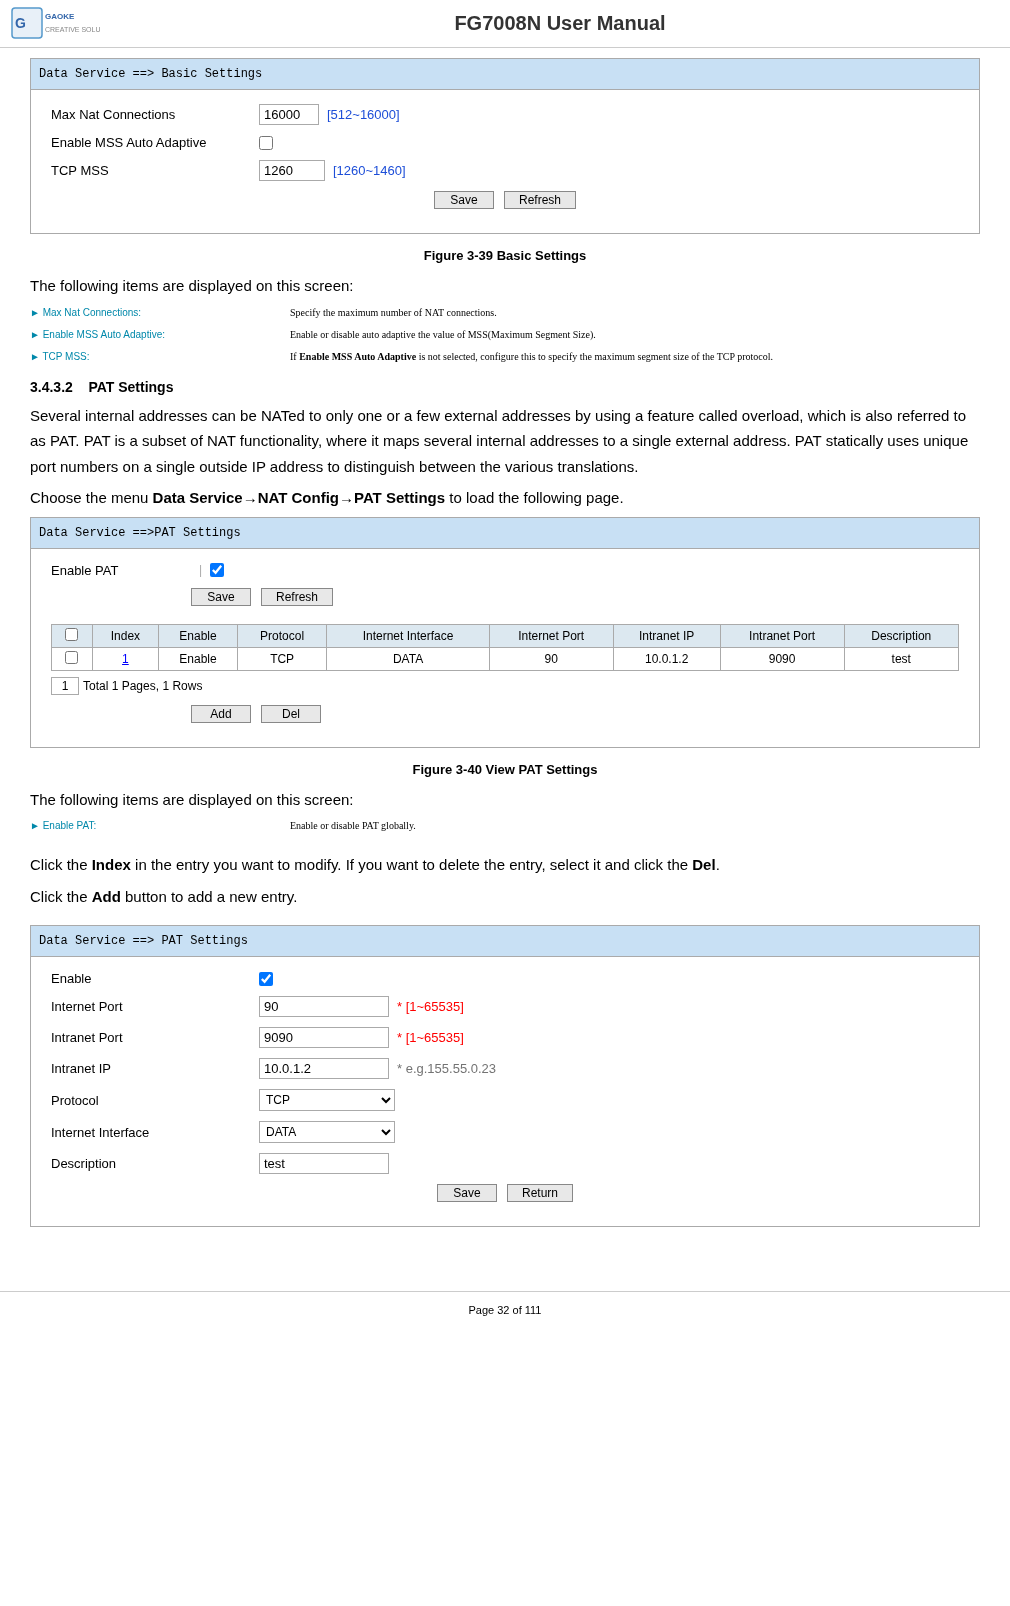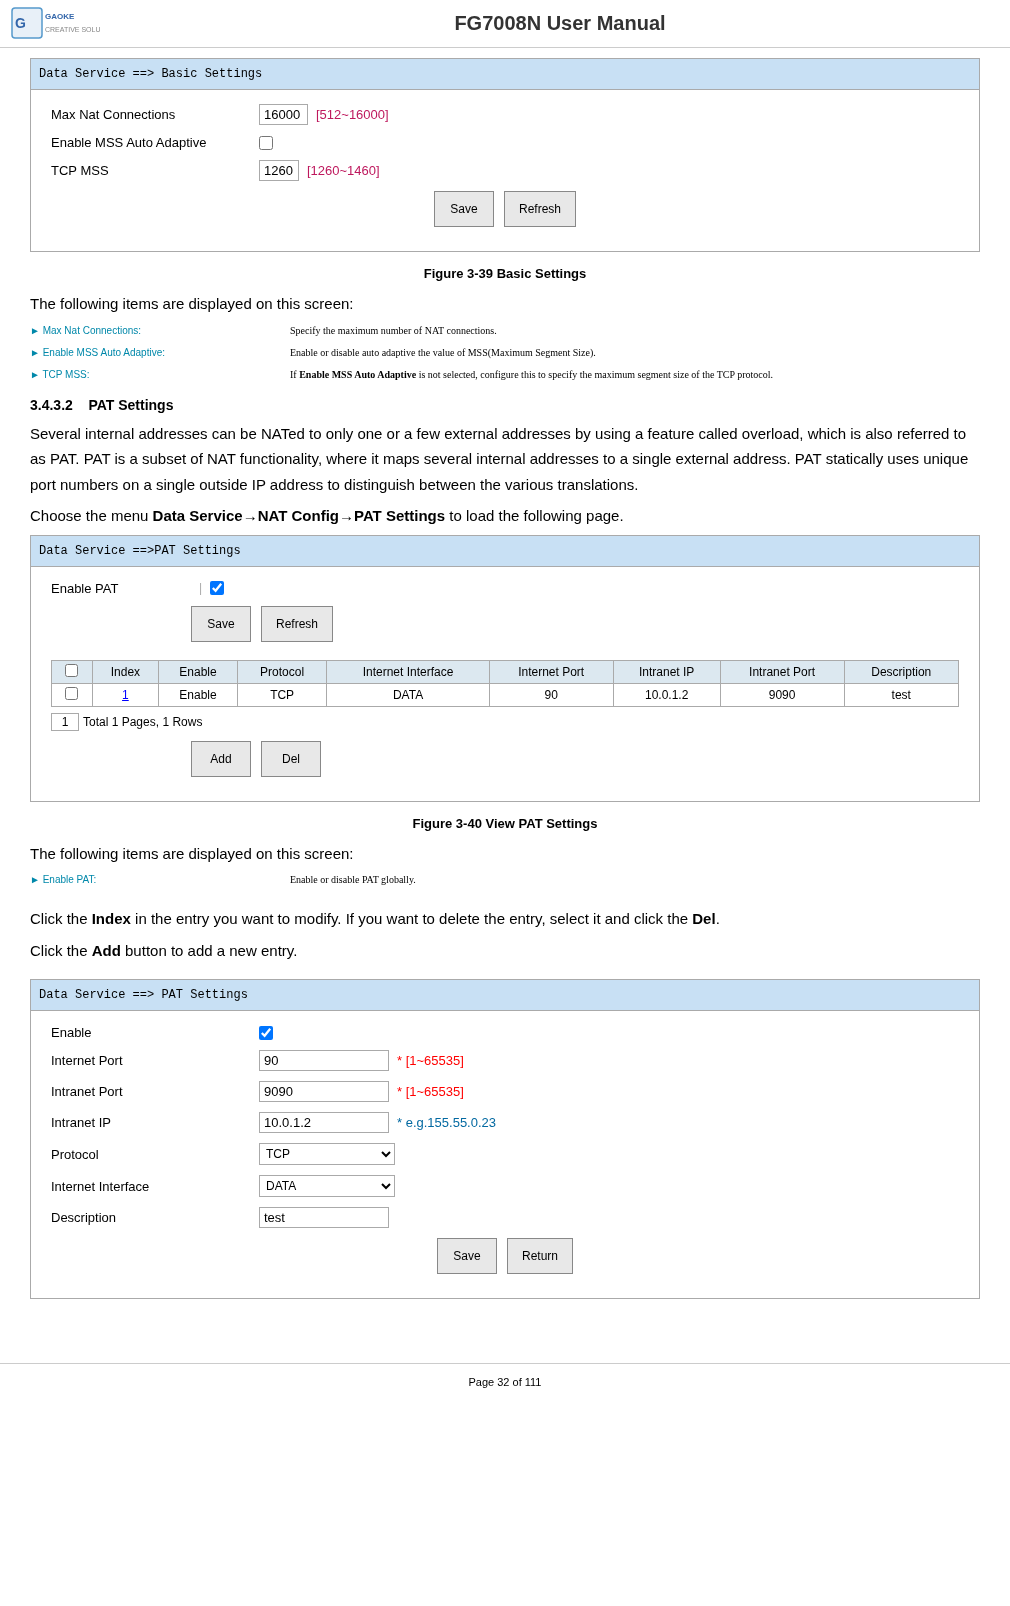--- a/index.html
+++ b/index.html
@@ -63,36 +63,36 @@
       font-size: 13px;
     }
     .form-input {
       border: 1px solid #aaa;
       padding: 2px 4px;
       font-size: 13px;
       background: #fff;
     }
     .form-hint {
       margin-left: 8px;
-      color: #be185d;
+      color: #1d4ed8;
       font-size: 13px;
     }
     .form-check {
       width: 14px;
       height: 14px;
     }
     .btn-row {
       display: flex;
       justify-content: center;
       gap: 10px;
       margin-top: 10px;
       padding-bottom: 10px;
     }
     .btn {
-      padding: 10px 14px;
+      padding: 1px 14px;
       border: 1px solid #888;
       background: #e8e8e8;
       cursor: pointer;
       font-size: 12px;
       min-width: 60px;
     }
     .figure-caption {
       text-align: center;
       font-weight: bold;
       font-size: 13px;
@@ -197,32 +197,32 @@
 </div>
 
 <div class="content">
 
   <div class="panel">
     <div class="panel-title">Data Service ==&gt; Basic Settings</div>
     <div class="panel-body">
 
       <div class="form-row">
         <span class="form-label">Max Nat Connections</span>
-        <input class="form-input" type="text" value="16000" style="width: 49px;">
+        <input class="form-input" type="text" value="16000" style="width: 60px;">
         <span class="form-hint">[512~16000]</span>
       </div>
 
       <div class="form-row">
         <span class="form-label">Enable MSS Auto Adaptive</span>
         <input type="checkbox" class="form-check" style="">
       </div>
 
       <div class="form-row">
         <span class="form-label">TCP MSS</span>
-        <input class="form-input" type="text" value="1260" style="width: 40px;">
+        <input class="form-input" type="text" value="1260" style="width: 66px;">
         <span class="form-hint">[1260~1460]</span>
       </div>
 
       <div class="btn-row">
         <button class="btn">Save</button>
         <button class="btn">Refresh</button>
       </div>
     </div>
   </div>
 
@@ -340,21 +340,21 @@
 
       <div class="form-row">
         <span class="form-label">Intranet Port</span>
         <input class="form-input" type="text" value="9090" style="width: 130px;">
         <span class="form-hint" style="color:red">* [1~65535]</span>
       </div>
 
       <div class="form-row">
         <span class="form-label">Intranet IP</span>
         <input class="form-input" type="text" value="10.0.1.2" style="width: 130px;">
-        <span class="form-hint" style="color:#0369a1">* e.g.155.55.0.23</span>
+        <span class="form-hint" style="color:#737373">* e.g.155.55.0.23</span>
       </div>
 
       <div class="form-row">
         <span class="form-label">Protocol</span>
         <select class="select-input" style="width:136px">
           <option>TCP</option>
           <option>UDP</option>
         </select>
       </div>
 

